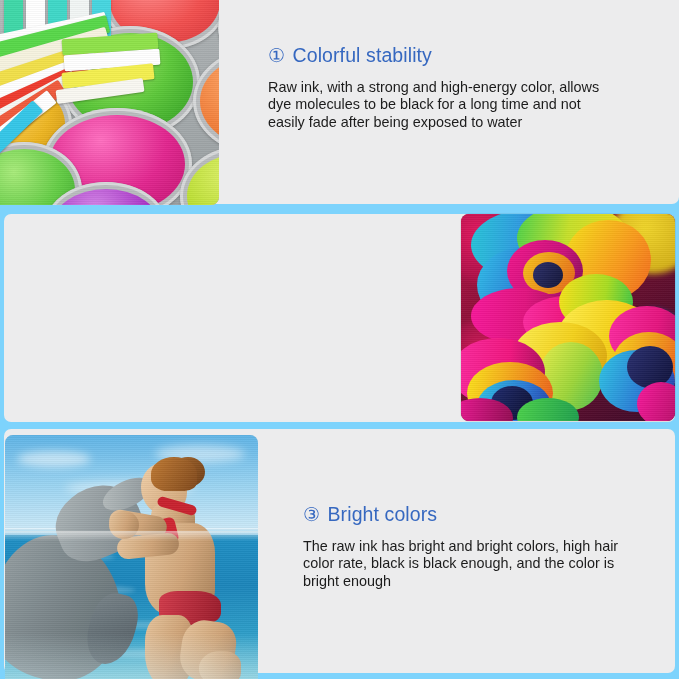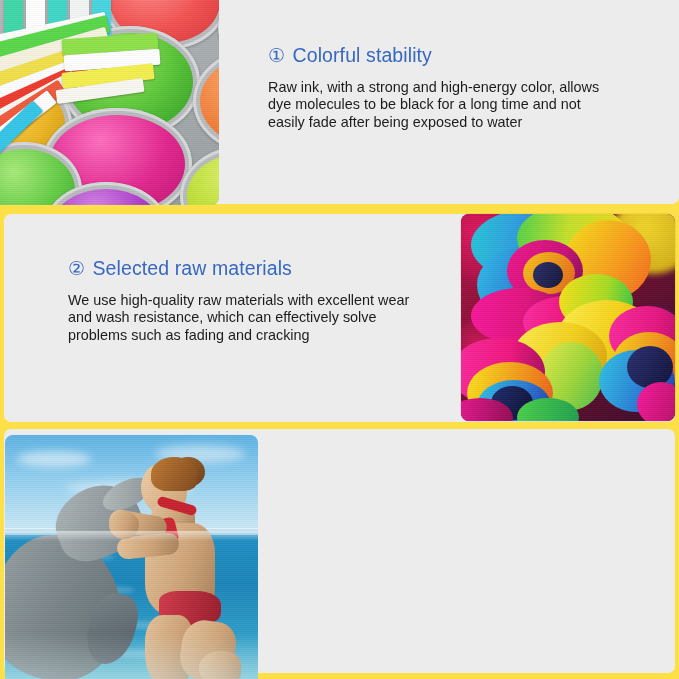--- a/index.html
+++ b/index.html
@@ -12,21 +12,21 @@
     background: #ffffff;
     font-family: "Liberation Sans", sans-serif;
     overflow: hidden;
     position: relative;
   }
 
   .page {
     position: relative;
     width: 679px;
     height: 679px;
-    background: #fde047;
+    background: #7dd3fc;
   }
 
   
   .panel {
     position: absolute;
     background: #ececed;
     border-radius: 7px;
     overflow: hidden;
   }
   #panel-1 { left: 0px;  top: 0px;   width: 679px; height: 204px; border-radius: 0 0 7px 7px; }
@@ -203,26 +203,20 @@
 
   <div class="text-block" id="text-1">
     <div class="heading">
       <span class="num">① </span><span>Colorful stability</span>
     </div>
     <p class="body-copy">Raw ink, with a strong and high-energy color, allows dye molecules to be black for a long time and not easily fade after being exposed to water</p>
   </div>
 
   <div class="panel" id="panel-2"></div>
 
-  <div class="text-block" id="text-2">
-    <div class="heading">
-      <span class="num">② </span><span>Selected raw materials</span>
-    </div>
-    <p class="body-copy">We use high-quality raw materials with excellent wear and wash resistance, which can effectively solve problems such as fading and cracking</p>
-  </div>
 
   <div class="photo" id="photo-2">
     <div class="canvas">
       <div class="layer" style="inset:0;background:linear-gradient(135deg,#b8134a 0%,#7a1030 40%,#3a0a2a 100%);"></div>
 
       <div class="petal" style="left:-18px;top:-14px;width:90px;height:84px;background:radial-gradient(circle at 40% 40%, #e2185f, #8d0c3a);filter:blur(3px);"></div>
       <div class="petal" style="left:150px;top:-18px;width:84px;height:78px;background:radial-gradient(circle at 40% 40%, #f0d52a, #c79f10);filter:blur(3px);"></div>
       <div class="petal" style="left:156px;top:96px;width:72px;height:76px;background:radial-gradient(circle at 45% 40%, #1f6fd0, #123a86);filter:blur(3px);"></div>
       <div class="petal" style="left:-16px;top:104px;width:78px;height:80px;background:radial-gradient(circle at 45% 40%, #d01858, #6b0c2c);filter:blur(3px);"></div>
 
@@ -306,14 +300,20 @@
       <div class="skin" style="left:194px;top:216px;width:42px;height:34px;border-radius:50% 40% 36% 46%;"></div>
 
       <div class="layer" style="left:0;top:96px;right:0;height:10px;background:linear-gradient(rgba(255,255,255,.55),rgba(255,255,255,0));"></div>
 
       <div class="layer" style="left:0;bottom:0;right:0;height:46px;background:linear-gradient(rgba(255,255,255,0),rgba(220,240,245,.42));"></div>
 
       <div class="noise"></div>
     </div>
   </div>
 
+  <div class="text-block" id="text-3">
+    <div class="heading">
+      <span class="num">③ </span><span>Bright colors</span>
+    </div>
+    <p class="body-copy">The raw ink has bright and bright colors, high hair color rate, black is black enough, and the color is bright enough</p>
+  </div>
 
 </div>
 
 </body></html>

